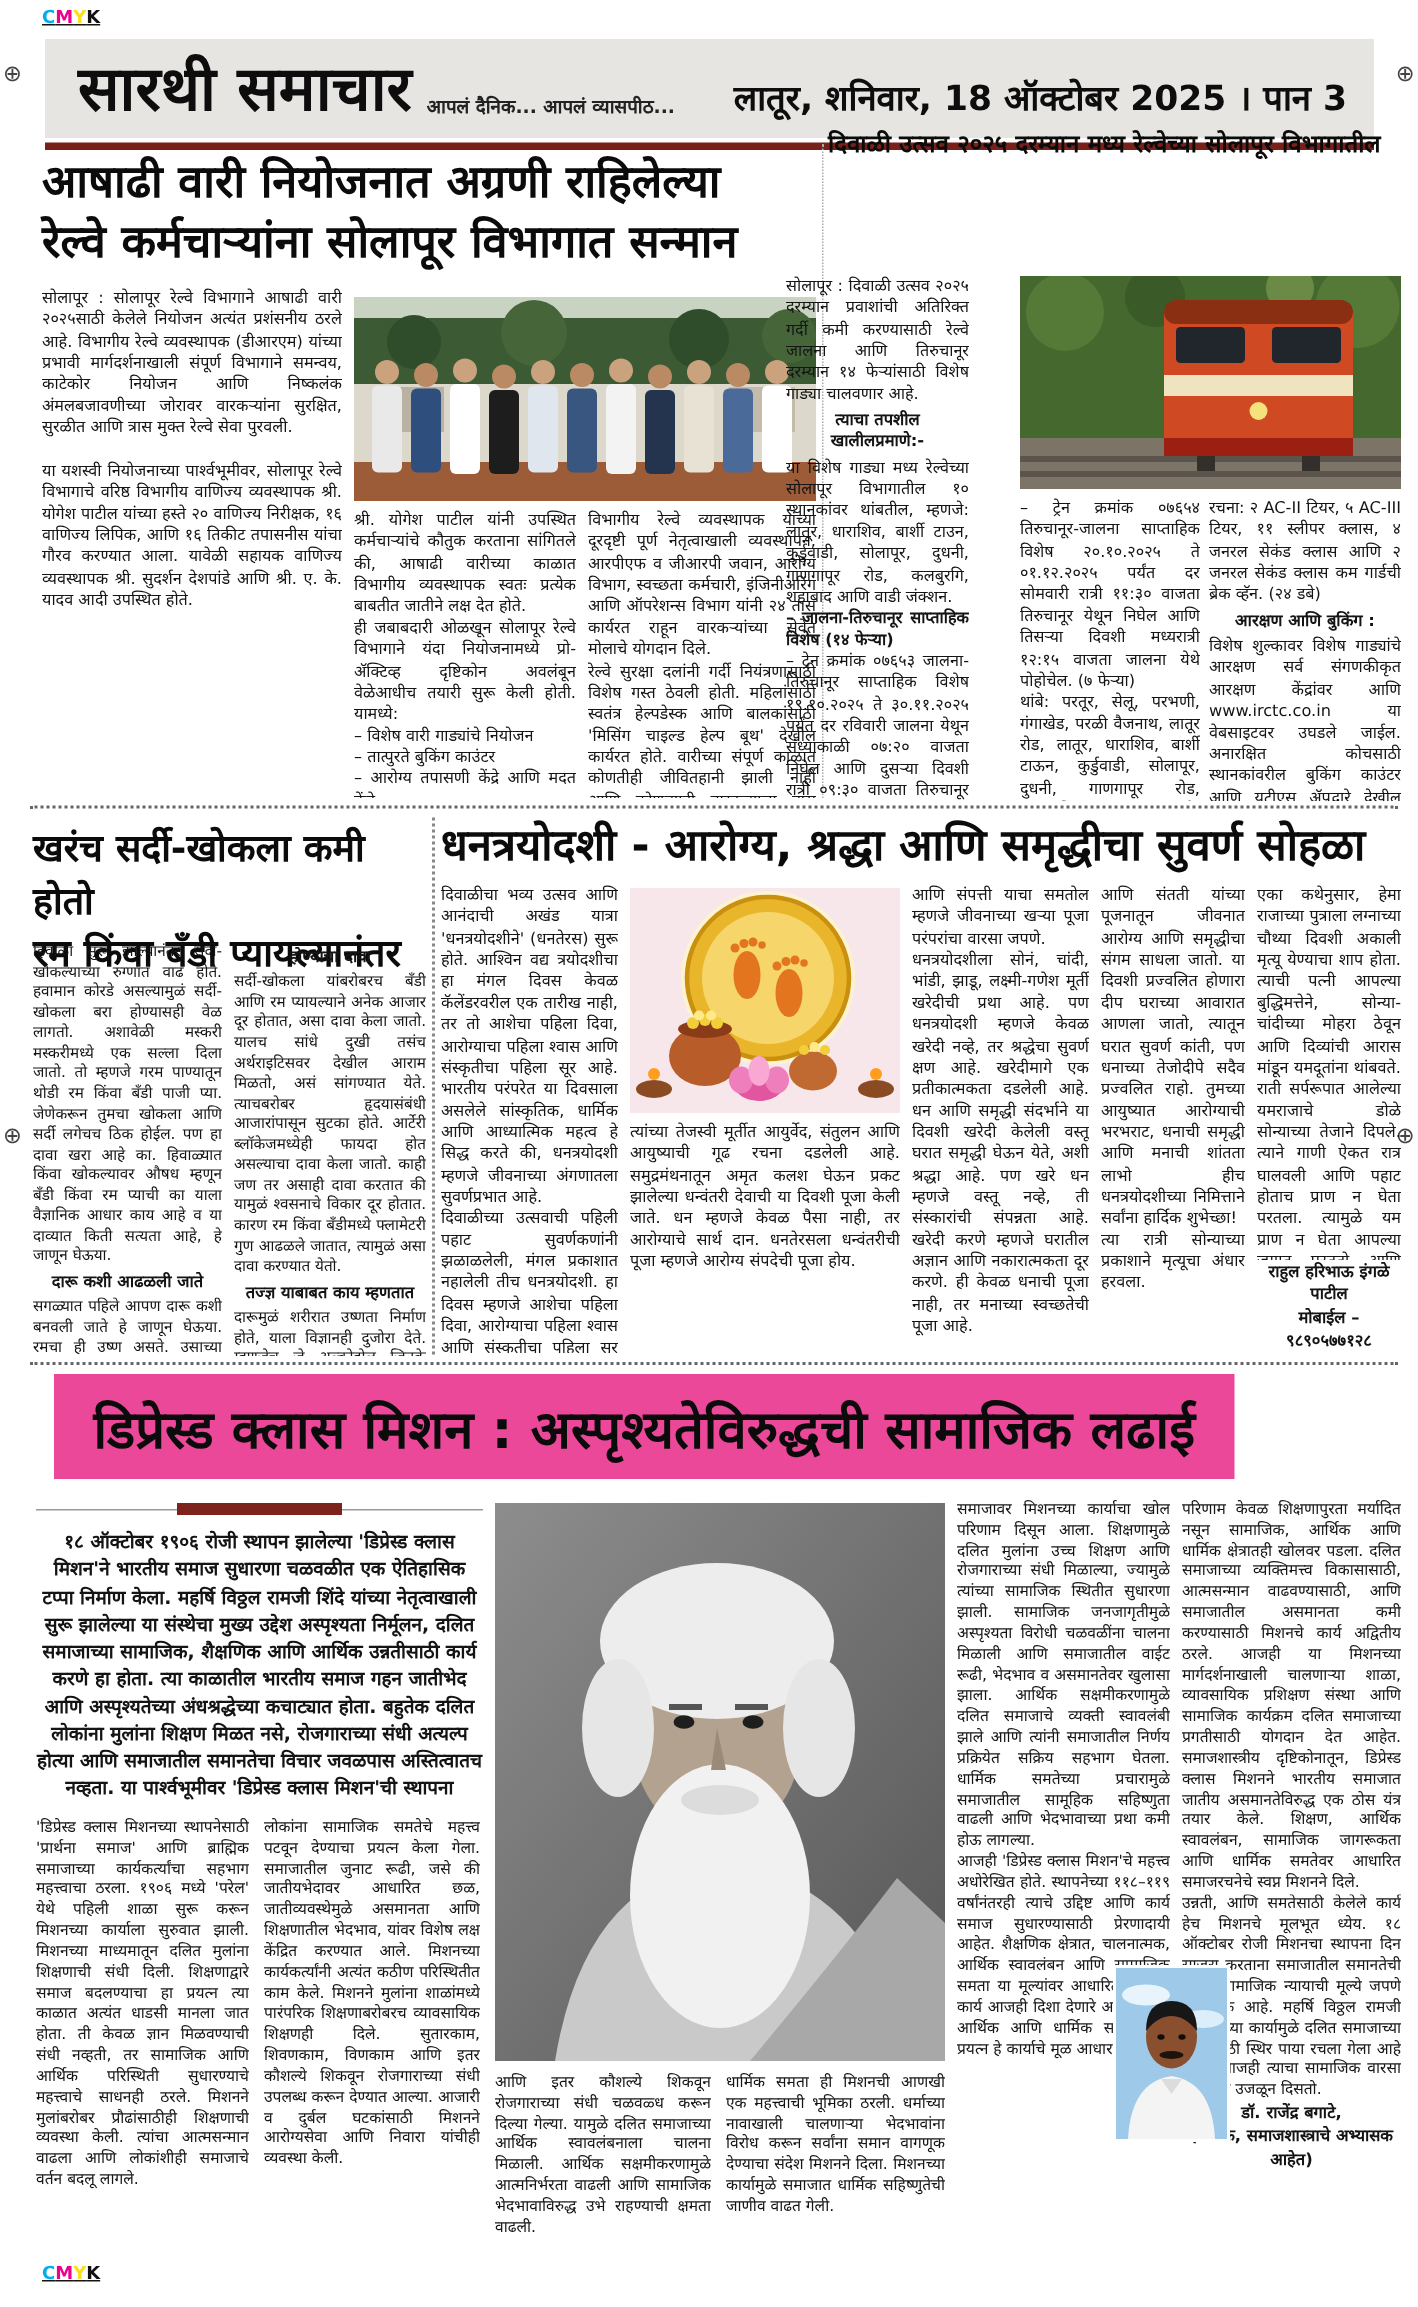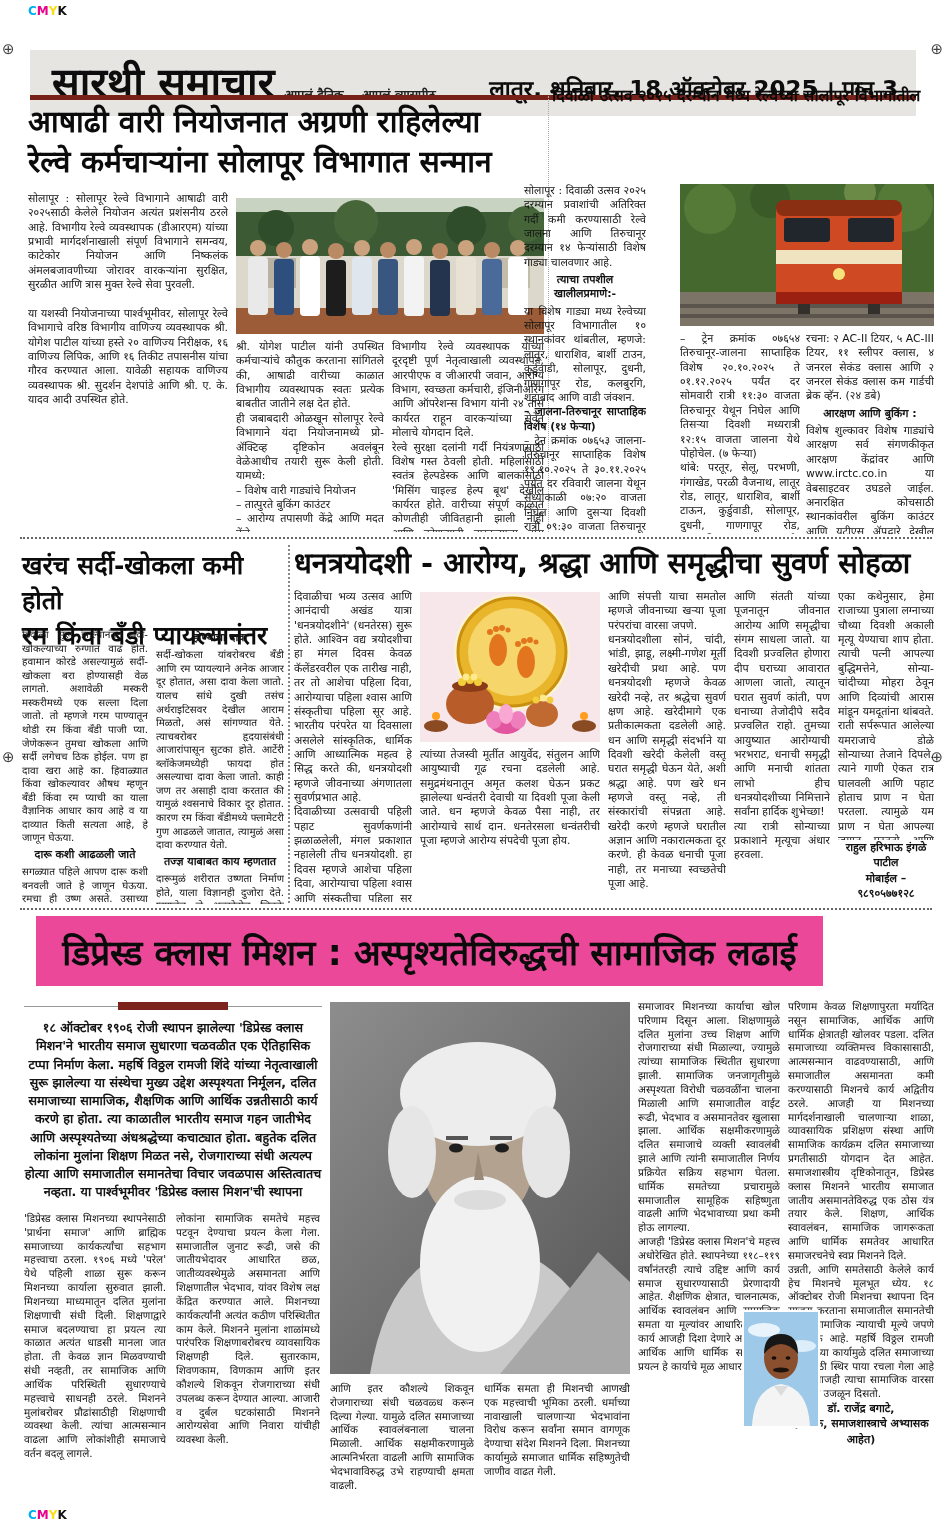--- a/index.html
+++ b/index.html
@@ -1,25 +1,25 @@
 <!DOCTYPE html>
 <html><head>
 <meta charset="utf-8">
 <style>
   html,body{margin:0;padding:0;background:#ffffff;}
   #page{position:relative;width:945px;height:1538px;background:#fff;overflow:hidden;
         font-family:"DejaVu Sans","Liberation Sans",sans-serif;color:#141414;}
   .abs{position:absolute;}
   
   .regmark{position:absolute;font-size:15px;color:#444;}
-  .cmyk{position:absolute;font-size:12px;font-weight:bold;letter-spacing:0px;}
+  .cmyk{position:absolute;font-size:12px;font-weight:bold;letter-spacing:0px;text-decoration:underline;}
   .cmyk .c{color:#00aeef}.cmyk .m{color:#ec008c}.cmyk .y{color:#f7e017}.cmyk .k{color:#111}
   
   .masthead{position:absolute;left:30px;top:26px;width:886px;height:66px;background:#e6e5e2;
-            display:flex;align-items:center;margin-top:24px;}
+            display:flex;align-items:center;}
   .mh-title{font-size:41px;font-weight:bold;color:#0d0d0d;margin-left:22px;line-height:1;}
   .mh-tagline{font-size:12.5px;font-weight:bold;color:#222;margin-left:10px;margin-top:22px;}
   .mh-date{position:absolute;right:18px;top:22px;font-size:23px;font-weight:bold;color:#0d0d0d;}
   .mh-rule{position:absolute;left:30px;top:95px;width:886px;height:5px;background:#772119;}
   
   .hl{font-weight:bold;color:#0b0b0b;}
   .txt{font-size:10.8px;line-height:1.33;text-align:justify;white-space:pre-line;overflow:hidden;}
   .sub{font-weight:bold;text-align:center;font-size:11px;line-height:1.3;margin:3px 0;white-space:pre-line;}
   .dotted-h{position:absolute;border-top:2px dotted #666;}
   .dotted-v{position:absolute;border-left:2px dotted #888;}

